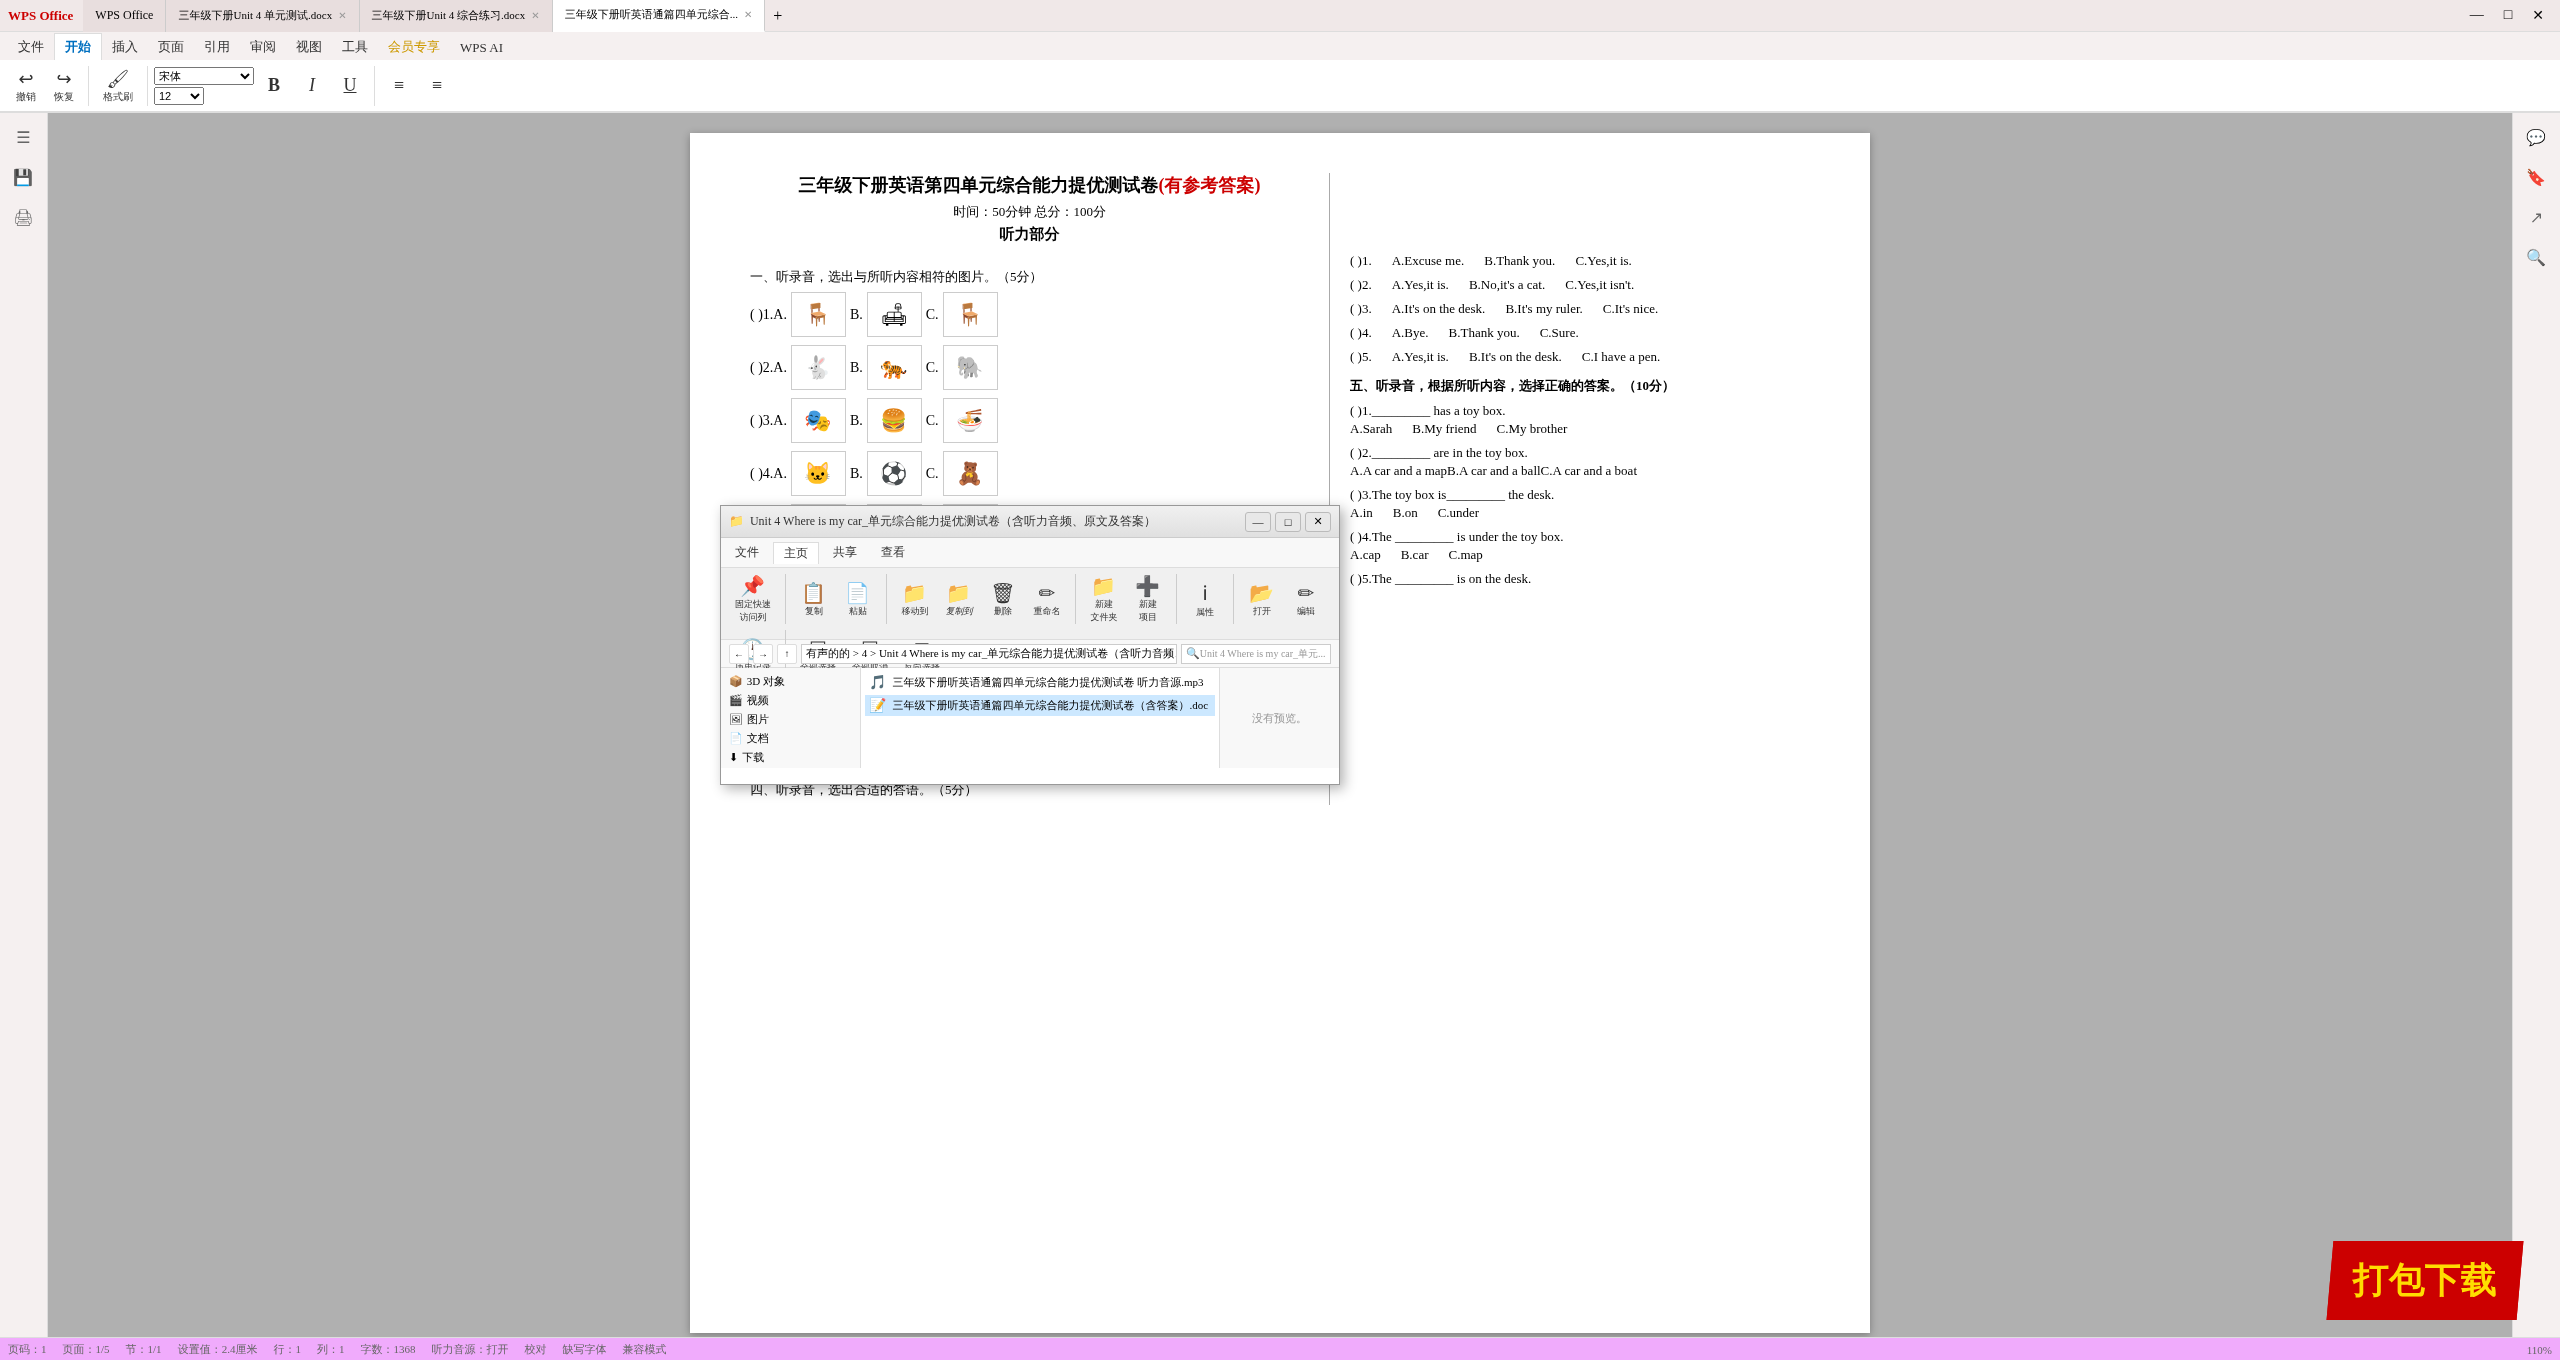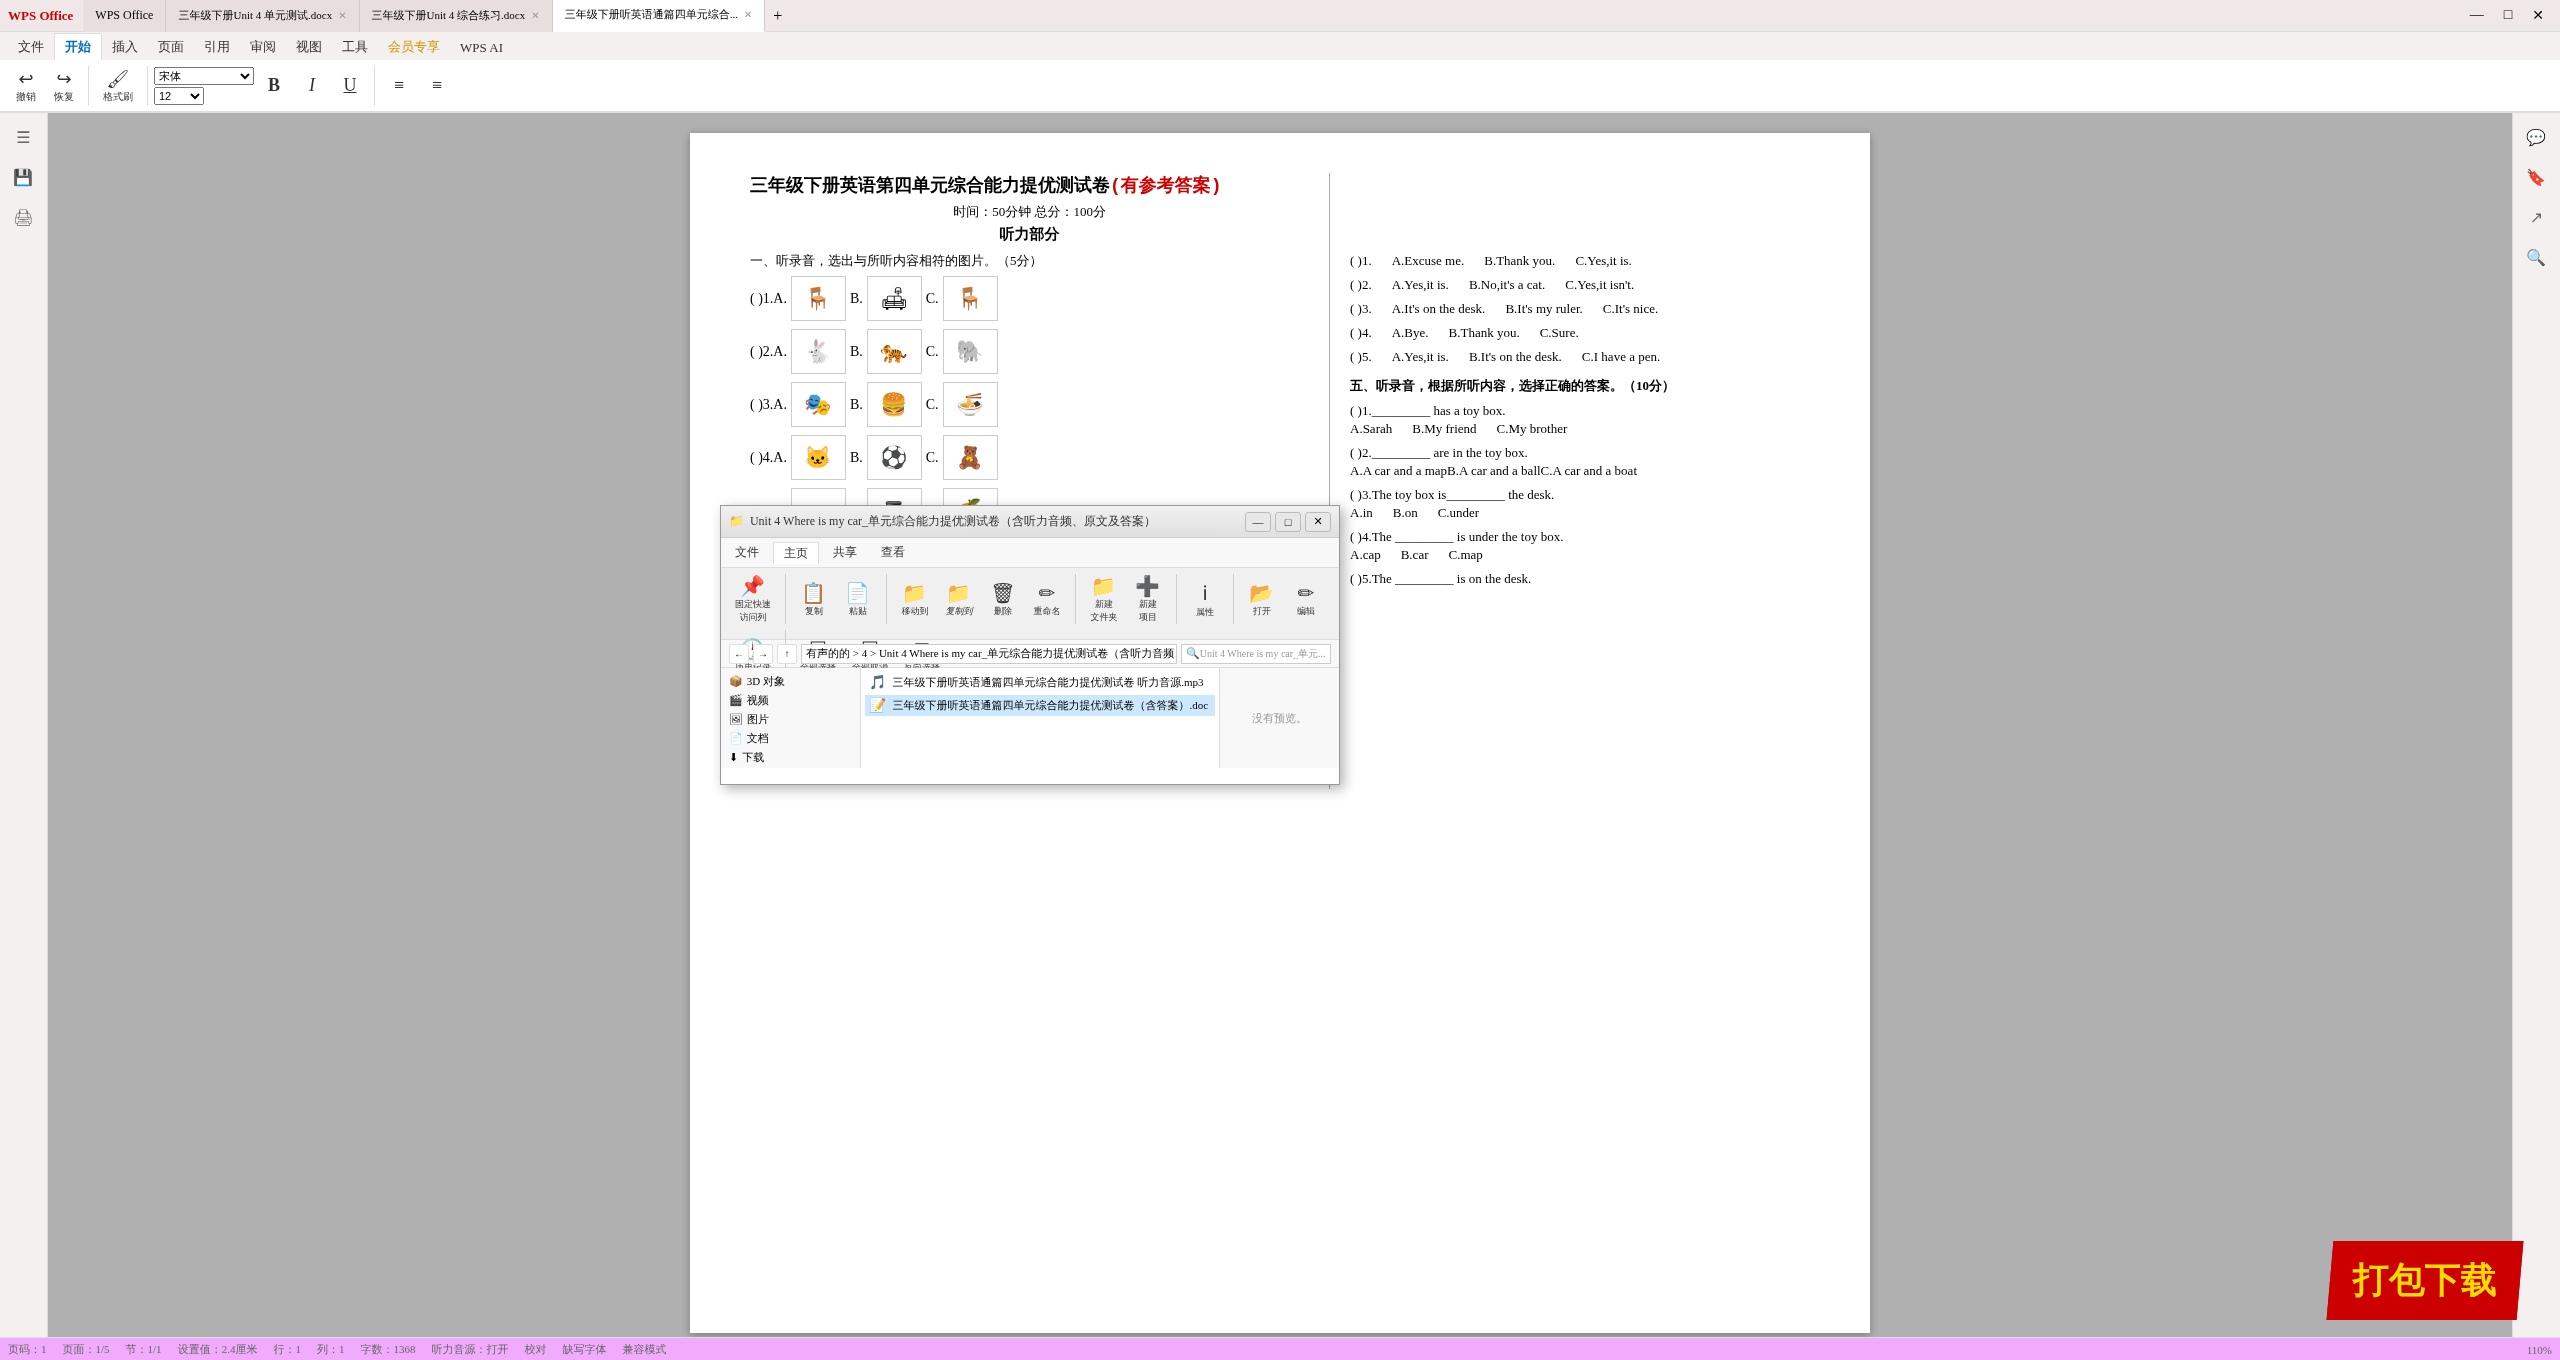--- a/index.html
+++ b/index.html
@@ -183,25 +183,25 @@
     <div class="sidebar-icon">🖨</div>
   </div>
 
   <div id="doc-area" style="flex:1;background:#b0b0b0;overflow:auto;display:flex;justify-content:center;padding:20px;">
 
     <div id="page">
       <div id="page-inner" style="display:flex;gap:0;">
 
         <div id="left-col" style="flex:1;padding-right:20px;border-right:1px solid #aaa;">
 
-          <div style="text-align:left;font-size:18px;font-weight:bold;margin-bottom:6px;font-family:Liberation Mono, monospace;">
+          <div style="text-align:center;font-size:18px;font-weight:bold;margin-bottom:6px;">
             <span>三年级下册英语第四单元综合能力提优测试卷</span><span class="red-text" style="color:#cc0000;">(有参考答案)</span>
           </div>
           <div style="text-align:center;font-size:13px;margin-bottom:4px;">时间：50分钟  总分：100分</div>
-          <div style="text-align:center;font-size:15px;font-weight:bold;margin-bottom:8px;">听力部分</div>
+          <div style="text-align:center;font-size:15px;font-weight:bold;margin-bottom:24px;">听力部分</div>
 
           <div style="font-size:13px;margin-bottom:6px;">一、听录音，选出与所听内容相符的图片。（5分）</div>
 
           <div style="display:flex;align-items:center;margin-bottom:8px;gap:4px;">
             <span>(    )1.A.</span>
             <div class="img-box">🪑</div>
             <span>B.</span>
             <div class="img-box">🛋</div>
             <span>C.</span>
             <div class="img-box">🪑</div>

